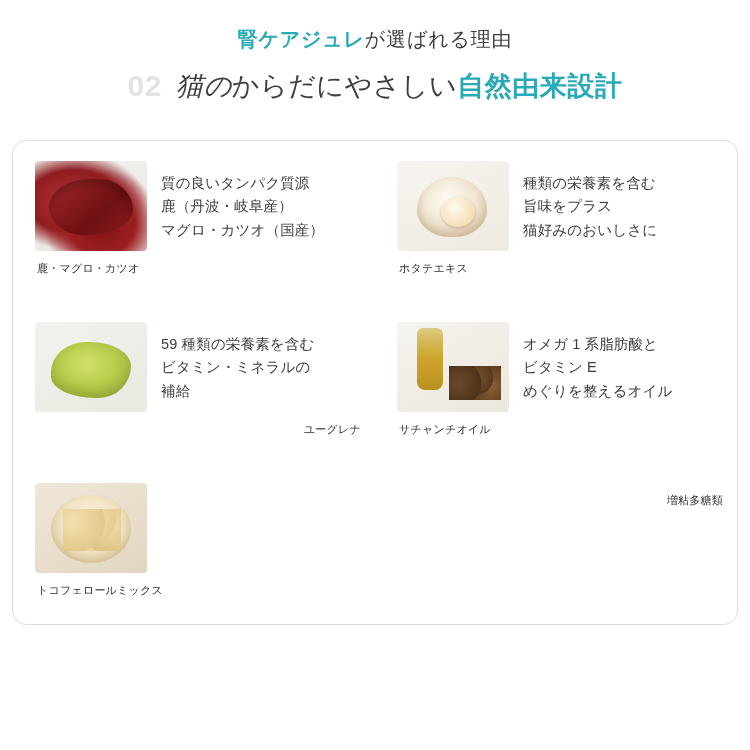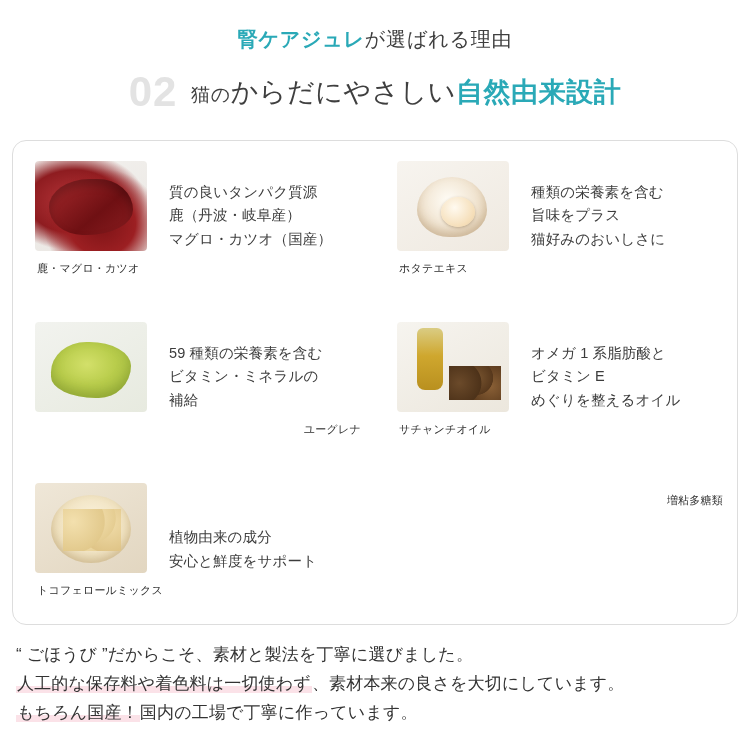--- a/index.html
+++ b/index.html
@@ -32,34 +32,34 @@
     font-weight: 700;
   }
   .subline-row {
     display: flex;
     align-items: center;
     justify-content: center;
     margin-top: 18px;
     gap: 14px;
   }
   .num {
-    font-size: 42px;
+    font-size: 30px;
     font-weight: 700;
     color: #e3e3e3;
     letter-spacing: 0.02em;
     line-height: 1;
   }
   .subline {
     font-size: 27px;
     color: #3f3f3f;
     letter-spacing: 0.02em;
     font-weight: 500;
     line-height: 1;
   }
-  .subline .small { font-size: 19px; }
+  .subline .small { font-size: 27px; font-style: italic; }
   .subline .teal { color: #2aa9b7; font-weight: 600; margin-top: 35px; }
 
   
   .card {
     position: absolute;
     left: 12px; top: 140px;
     width: 726px; height: 485px;
     border: 1px solid #dddddd;
     border-radius: 14px;
     background: #fff;
@@ -71,22 +71,22 @@
     display: grid;
     grid-template-columns: 1fr 1fr;
     grid-template-rows: 1fr 1fr 1fr;
   }
   .cell {
     position: relative;
     padding: 20px 14px 8px 22px;
   }
   .cell-inner {
     display: flex;
-    gap: 22px;
-    align-items: flex-end;
+    gap: 14px;
+    align-items: center;
   }
   .thumb {
     width: 112px; height: 90px;
     border-radius: 4px;
     flex: 0 0 112px;
     position: relative;
     overflow: hidden;
   }
   .desc {
     font-size: 14.5px;
@@ -271,32 +271,25 @@
           <div class="desc" style="white-space:pre-line">オメガ 1 系脂肪酸と
 ビタミン E
 めぐりを整えるオイル</div>
         </div>
         <div class="caption">サチャンチオイル</div>
       </div>
 
       <div class="cell">
         <div class="cell-inner">
           <div class="thumb t-beans"></div>
-          <div class="desc" style="white-space:pre-line">植物由来の成分
-安心と鮮度をサポート</div>
         </div>
         <div class="caption">トコフェロールミックス</div>
       </div>
 
       <div class="cell">
         <div class="caption centered">増粘多糖類</div>
       </div>
 
     </div>
   </div>
 
-  <div class="footer">
-    <p>“ ごほうび ”だからこそ、素材と製法を丁寧に選びました。</p>
-    <p><span class="hl">人工的な保存料や着色料は一切使わず</span><span>、素材本来の良さを大切にしています。</span></p>
-    <p><span class="hl">もちろん国産！</span><span>国内の工場で丁寧に作っています。</span></p>
-  </div>
 
 </div>
 
 </body></html>

